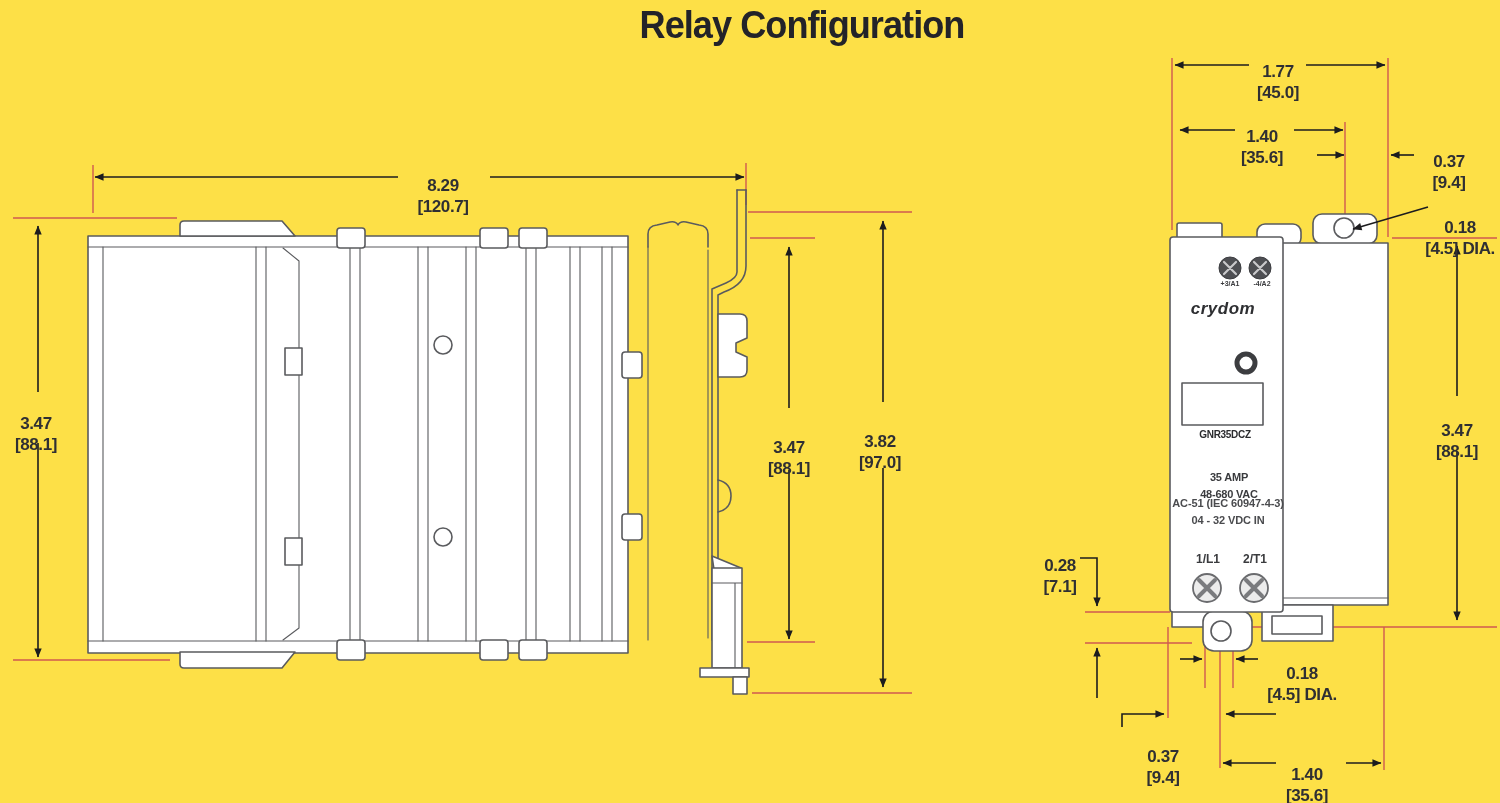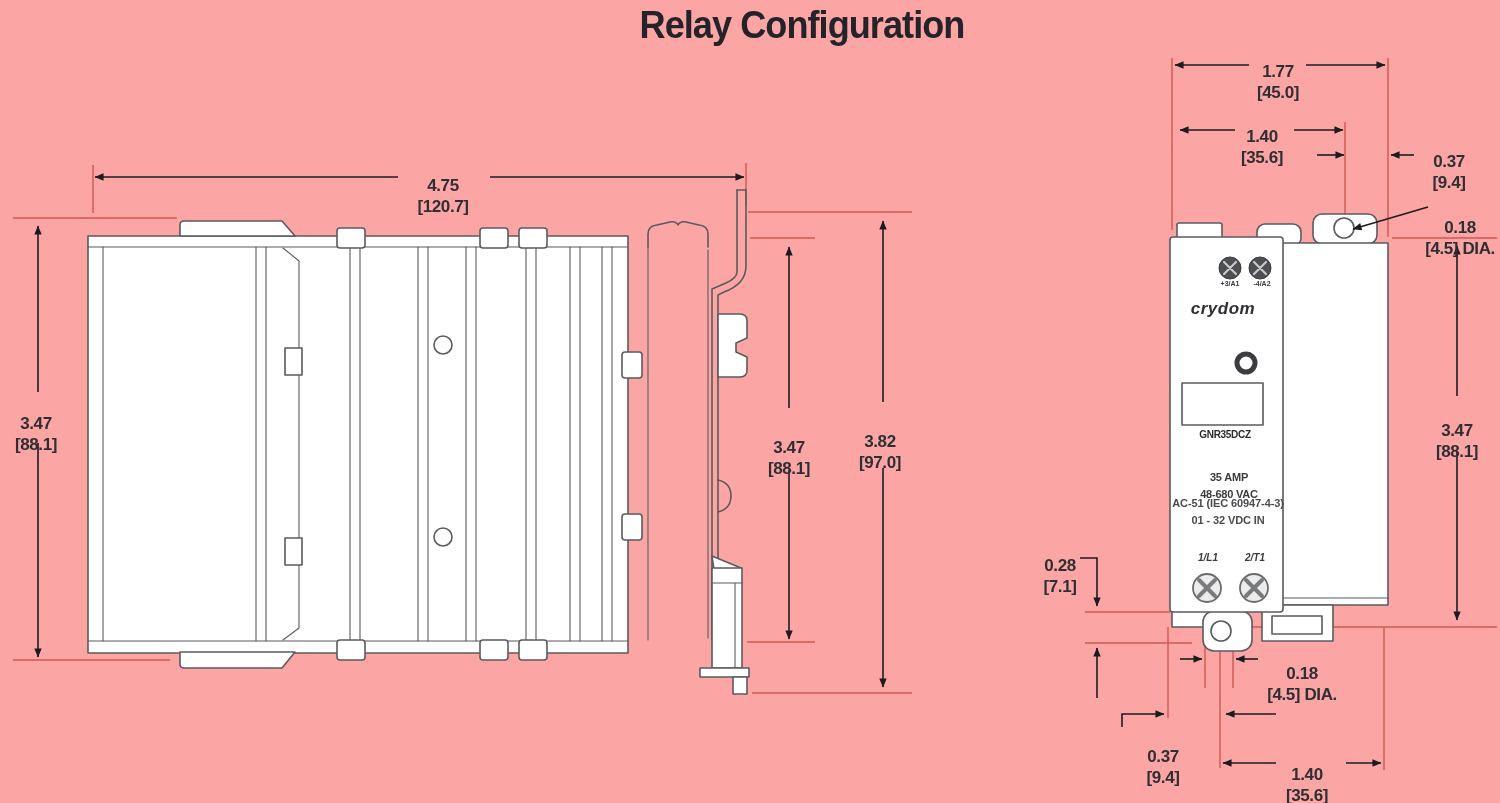--- a/index.html
+++ b/index.html
@@ -4,21 +4,21 @@
 <style>
   :root{
     --dimension-red:#cf5a50;
     --drawing-gray:#5a5b5e;
     --arrow-ink:#1c1c1e;
     --label-ink:#2f2f33;
     --title-ink:#232329;
   }
   html,body{margin:0;padding:0;background:#ffffff;}
   .stage{
-    position:relative;width:1500px;height:803px;background:#fca5a5;overflow:hidden;
+    position:relative;width:1500px;height:803px;background:#fde047;overflow:hidden;
     font-family:"Liberation Sans", sans-serif;
   }
   svg.art{position:absolute;left:0;top:0;width:1500px;height:803px;}
   .red{stroke:var(--dimension-red);stroke-width:1.4;fill:none;}
   .gray{stroke:var(--drawing-gray);stroke-width:1.6;fill:none;stroke-linejoin:round;stroke-linecap:round;}
   .grayf{stroke:var(--drawing-gray);stroke-width:1.6;fill:#ffffff;stroke-linejoin:round;}
   .thin{stroke-width:1.1;}
   .ink{stroke:var(--arrow-ink);stroke-width:1.6;fill:none;}
   .ah{fill:var(--arrow-ink);}
   .screw-dark{fill:#4e4f53;stroke:#3c3d40;stroke-width:1;}
@@ -38,21 +38,21 @@
   .dim span{display:block;}
   .face-text{
     position:absolute;transform:translateX(-50%);text-align:left;white-space:nowrap;
     color:#3a3b3e;font-weight:700;
   }
   .t-terminal{font-size:7px;letter-spacing:0;}
   .t-brand{font-size:17px;font-style:italic;letter-spacing:0.5px;color:#2e2f32;}
   .t-model{font-size:10px;letter-spacing:-0.3px;color:#2a2b2e;}
   .t-rating{font-size:11px;letter-spacing:-0.2px;margin-top:18px;}
   .t-spec{font-size:11px;letter-spacing:-0.1px;color:#4a4b4e;}
-  .t-term2{font-size:10px;font-style:italic;}
+  .t-term2{font-size:12px;}
 </style>
 </head>
 <body>
 
 <div class="stage">
 
   <svg class="art" viewBox="0 0 1500 803" aria-hidden="true">
     <defs>
       <marker id="ah" viewBox="0 0 10 10" refX="9.5" refY="5" markerWidth="13" markerHeight="9" orient="auto-start-reverse" markerUnits="userSpaceOnUse">
         <path class="ah" d="M0,0.9 L10,5 L0,9.1 z"></path>
@@ -165,21 +165,21 @@
       <path class="ink" marker-end="url(#ah)" d="M1122,727V714H1164"></path>
       <path class="ink" marker-end="url(#ah)" d="M1276,714H1226"></path>
       <path class="ink" marker-end="url(#ah)" d="M1276,763H1223"></path>
       <path class="ink" marker-end="url(#ah)" d="M1346,763H1381"></path>
     </g>
   </svg>
 
   <div class="page-title" style="left:802px;top:4px">Relay Configuration</div>
 
   <div class="dim" style="left:443px;top:155px">
-    <span>4.75</span>
+    <span>8.29</span>
     <span>[120.7]</span>
   </div>
   <div class="dim" style="left:36px;top:393px">
     <span>3.47</span>
     <span>[88.1]</span>
   </div>
   <div class="dim" style="left:789px;top:417px">
     <span>3.47</span>
     <span>[88.1]</span>
   </div>
@@ -225,17 +225,17 @@
     <span>[35.6]</span>
   </div>
 
   <div class="face-text t-terminal" style="left:1230px;top:280px">+3/A1</div>
   <div class="face-text t-terminal" style="left:1262px;top:280px">-4/A2</div>
   <div class="face-text t-brand" style="left:1223px;top:299px">crydom</div>
   <div class="face-text t-model" style="left:1225px;top:429px">GNR35DCZ</div>
   <div class="face-text t-rating" style="left:1229px;top:453px">35 AMP</div>
   <div class="face-text t-rating" style="left:1229px;top:470px">48-680 VAC</div>
   <div class="face-text t-spec" style="left:1228px;top:497px">AC-51 (IEC 60947-4-3)</div>
-  <div class="face-text t-spec" style="left:1228px;top:514px">01 - 32 VDC IN</div>
+  <div class="face-text t-spec" style="left:1228px;top:514px">04 - 32 VDC IN</div>
   <div class="face-text t-term2" style="left:1208px;top:552px">1/L1</div>
   <div class="face-text t-term2" style="left:1255px;top:552px">2/T1</div>
 
 </div>
 
 </body></html>

